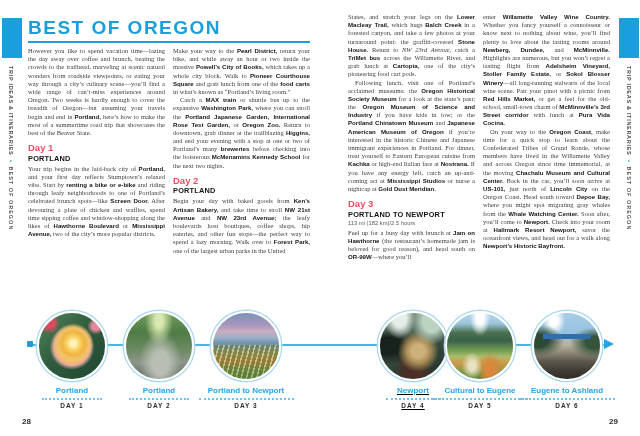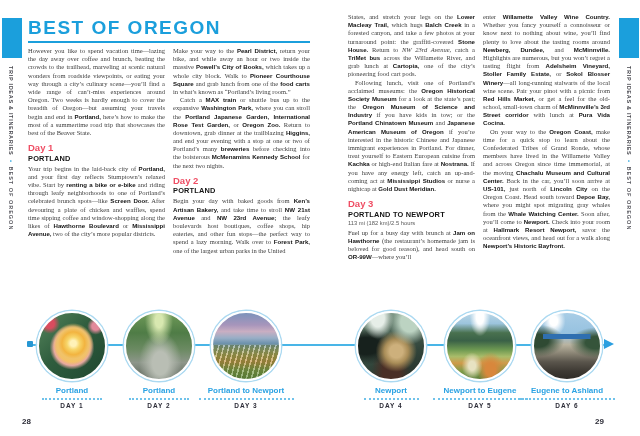--- a/index.html
+++ b/index.html
@@ -98,21 +98,21 @@
     radial-gradient(ellipse at 6% 42%, #2f4a33 0 12%, rgba(47,74,51,0) 30%),
     radial-gradient(ellipse at 94% 45%, #35543a 0 12%, rgba(53,84,58,0) 30%),
     radial-gradient(ellipse at 30% 12%, #ffffff 0 6%, rgba(255,255,255,0) 18%),
     linear-gradient(180deg, #a8cde6 0%, #97c2e0 30%, #b9b3a0 48%, #8e8878 60%, #5a554c 74%, #3e3a34 88%, #2f2c28 100%);
     background-size:72% 8%, 100% 100%, 100% 100%, 100% 100%, 100% 100%;
     background-position:50% 35%, 0 0, 0 0, 0 0, 0 0;background-repeat:no-repeat;}
 
   
   .pagenum{position:absolute;bottom:10px;font-size:8px;font-weight:700;color:#2d2d38;}
   .pagenum.left{left:22px;}
-  .pagenum.right{right:36px;}
+  .pagenum.right{right:22px;}
 </style>
 </head>
 <body>
 
 <div class="spread">
 
   <div class="side-tab left"></div>
   <div class="side-text left">
     <span>TRIP IDEAS &amp; ITINERARIES</span>
     <span class="dot">•</span>
@@ -176,29 +176,29 @@
         <div class="stop-label">Portland</div>
         <div class="stop-sep" style="width: 60px;"></div>
         <div class="stop-day">DAY 2</div>
       </div>
       <div class="stop" style="left: 191px;">
         <div class="photo photo-vineyard-hills"></div>
         <div class="stop-label">Portland to Newport</div>
         <div class="stop-sep" style="width: 95px;"></div>
         <div class="stop-day">DAY 3</div>
       </div>
-      <div class="stop" style="left: 336px;">
+      <div class="stop" style="left: 358px; text-decoration: underline;">
         <div class="photo photo-coastal-cove"></div>
         <div class="stop-label">Newport</div>
         <div class="stop-sep" style="width: 55px;"></div>
         <div class="stop-day">DAY 4</div>
       </div>
       <div class="stop" style="left: 425px;">
         <div class="photo photo-mountain-meadow"></div>
-        <div class="stop-label">Newport to Eugene</div>
+        <div class="stop-label">Cultural to Eugene</div>
         <div class="stop-sep" style="width: 95px;"></div>
         <div class="stop-day">DAY 5</div>
       </div>
       <div class="stop" style="left: 512px; text-align: center;">
         <div class="photo photo-ashland-street"></div>
         <div class="stop-label">Eugene to Ashland</div>
         <div class="stop-sep" style="width: 95px;"></div>
         <div class="stop-day">DAY 6</div>
       </div>
     </div>

